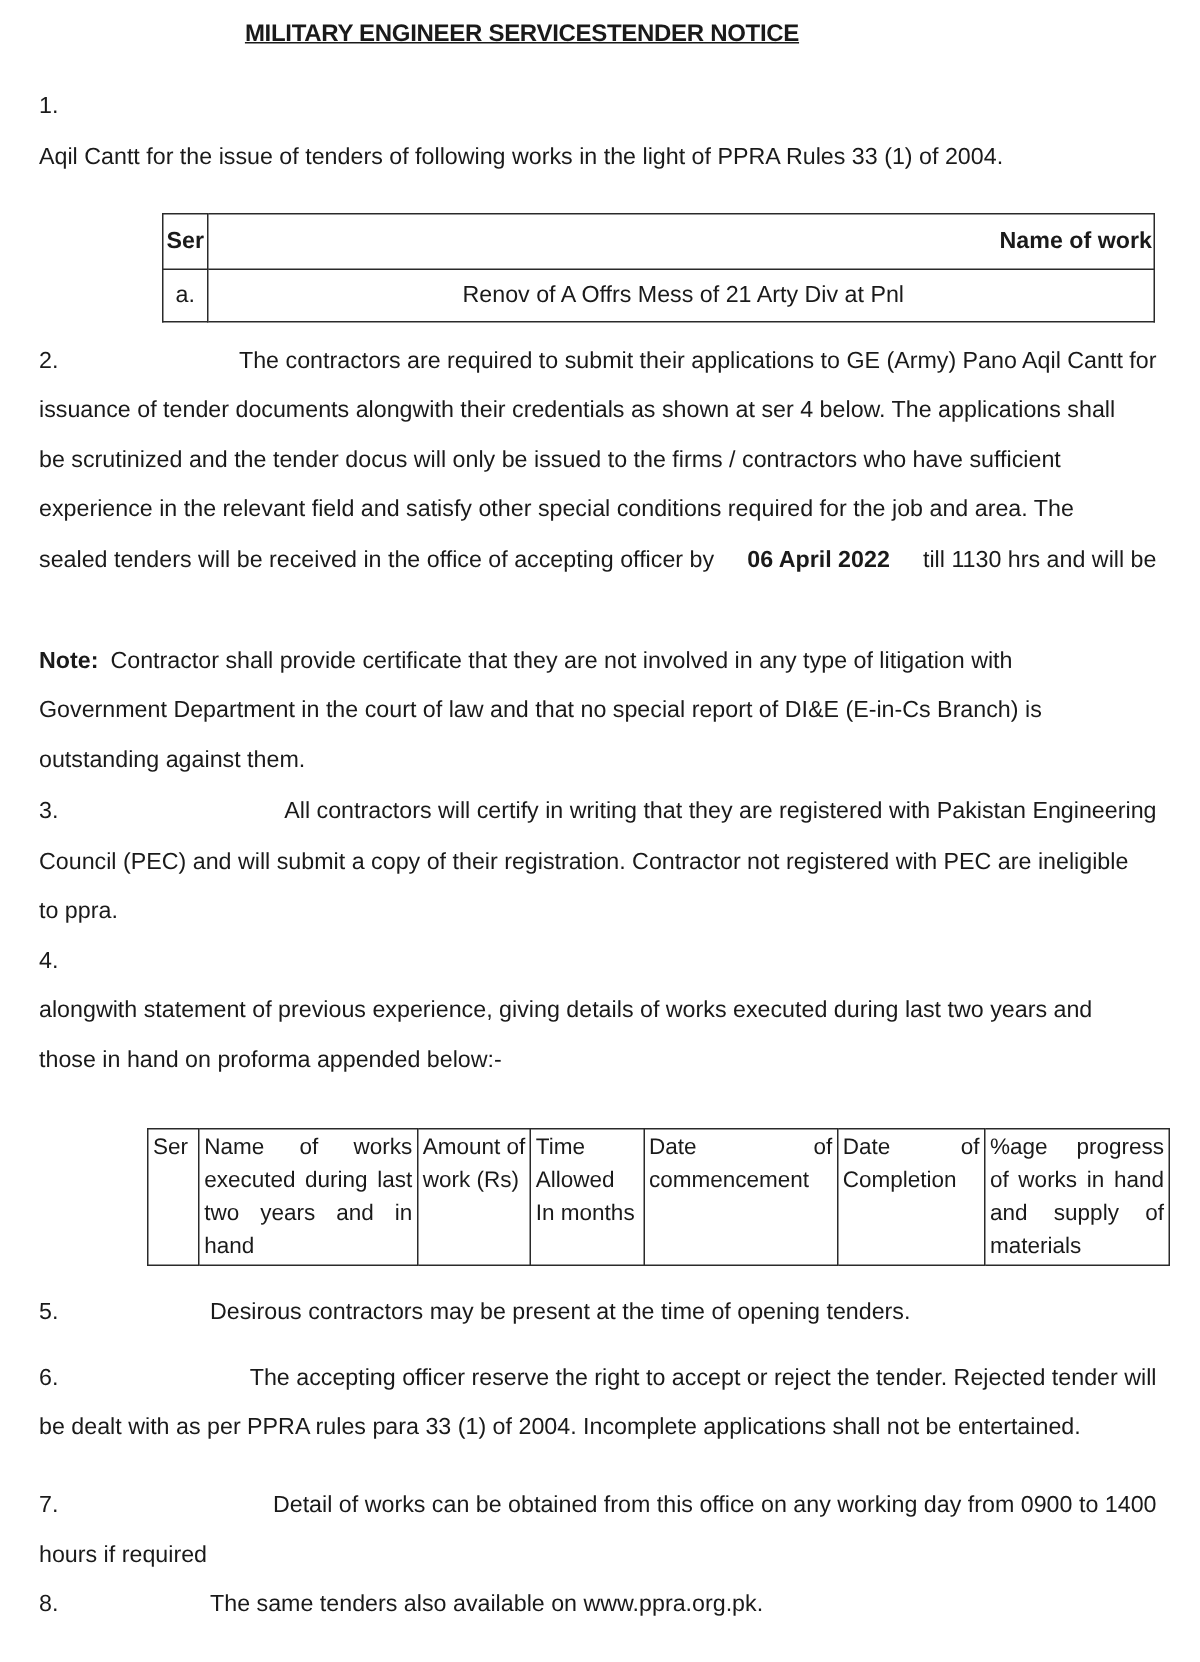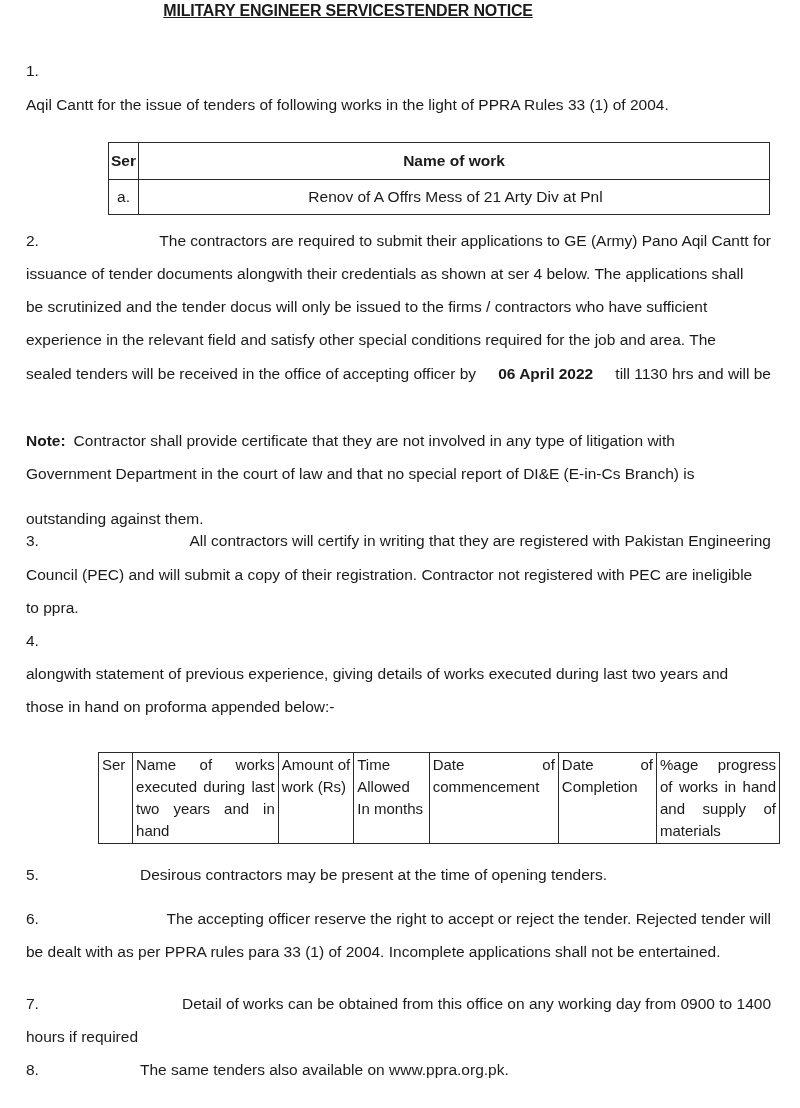--- a/index.html
+++ b/index.html
@@ -3,38 +3,38 @@
 <meta charset="utf-8">
 <style>
   html, body { margin: 0; padding: 0; background: #ffffff; }
   body {
     width: 800px; height: 1108px; position: relative; overflow: hidden;
     font-family: "Liberation Sans", sans-serif; color: #1a1a1a;
     font-size: 15.5px;
   }
   .page { position: absolute; left: 0; top: 0; width: 800px; height: 1108px; }
   .title {
-    position: absolute; left: 0; width: 696px; top: 2px; text-align: center;
+    position: absolute; left: 0; width: 696px; top: 14px; text-align: center;
     font-weight: bold; font-size: 16px; text-decoration: underline;
     letter-spacing: -0.2px;
   }
   .num { display: inline-block; width: 114px; }
   .bold { font-weight: bold; }
   .ul { }
   .fline { position: absolute; left: 26px; width: 745px; display: flex; justify-content: space-between; white-space: nowrap; }
   .fline.left { justify-content: flex-start; }
   .fline .num { flex: 0 0 114px; }
 
   table { border-collapse: collapse; position: absolute; }
   table td, table th { border: 1.5px solid #2a2a2a; font-weight: normal; vertical-align: top; }
   .t1 { left: 108px; top: 142px; width: 662px; font-size: 15.5px; }
   .t1 th { height: 34px; vertical-align: middle; }
   .t1 td { height: 32px; vertical-align: middle; }
   .t1 .ser { width: 26px; text-align: left; padding-left: 2px; }
-  .t1 .nw { text-align: center; font-weight: bold; }
+  .t1 .nw { text-align: right; font-weight: bold; }
   .t1 .val { text-align: center; padding-left: 4px; }
   .t1 .serv { text-align: center; }
 
   .t2 { left: 98px; top: 752px; width: 682px; font-size: 15px; line-height: 22px; }
   .t2 td { padding: 1px 3px; height: 88px; text-align: justify; }
 </style>
 </head>
 <body>
 
 <div class="page">
@@ -72,21 +72,21 @@
     <span>till 1130 hrs and will be</span>
   </div>
 
   <div class="fline" style="top:432px">
     <span class="bold" style="margin-right:8px">Note:</span>
     <span style="flex:1; display:flex; justify-content:space-between">
         <span>Contractor shall provide certificate that they are not involved in any type of litigation with</span>
       </span>
   </div>
   <div class="fline" style="top:465px">Government Department in the court of law and that no special report of DI&amp;E (E-in-Cs Branch) is</div>
-  <div class="fline left" style="top:510px">outstanding against them.</div>
+  <div class="fline left" style="top:498px">outstanding against them.</div>
 
   <div class="fline" style="top:532px">
     <span class="num">3.</span>
     <span>All contractors will certify in writing that they are registered with Pakistan Engineering</span>
   </div>
   <div class="fline" style="top:566px">Council (PEC) and will submit a copy of their registration. Contractor not registered with PEC are ineligible</div>
   <div class="fline left" style="top:599px">to ppra.</div>
 
   <div class="fline" style="top:632px">
     <span class="num">4.</span>

